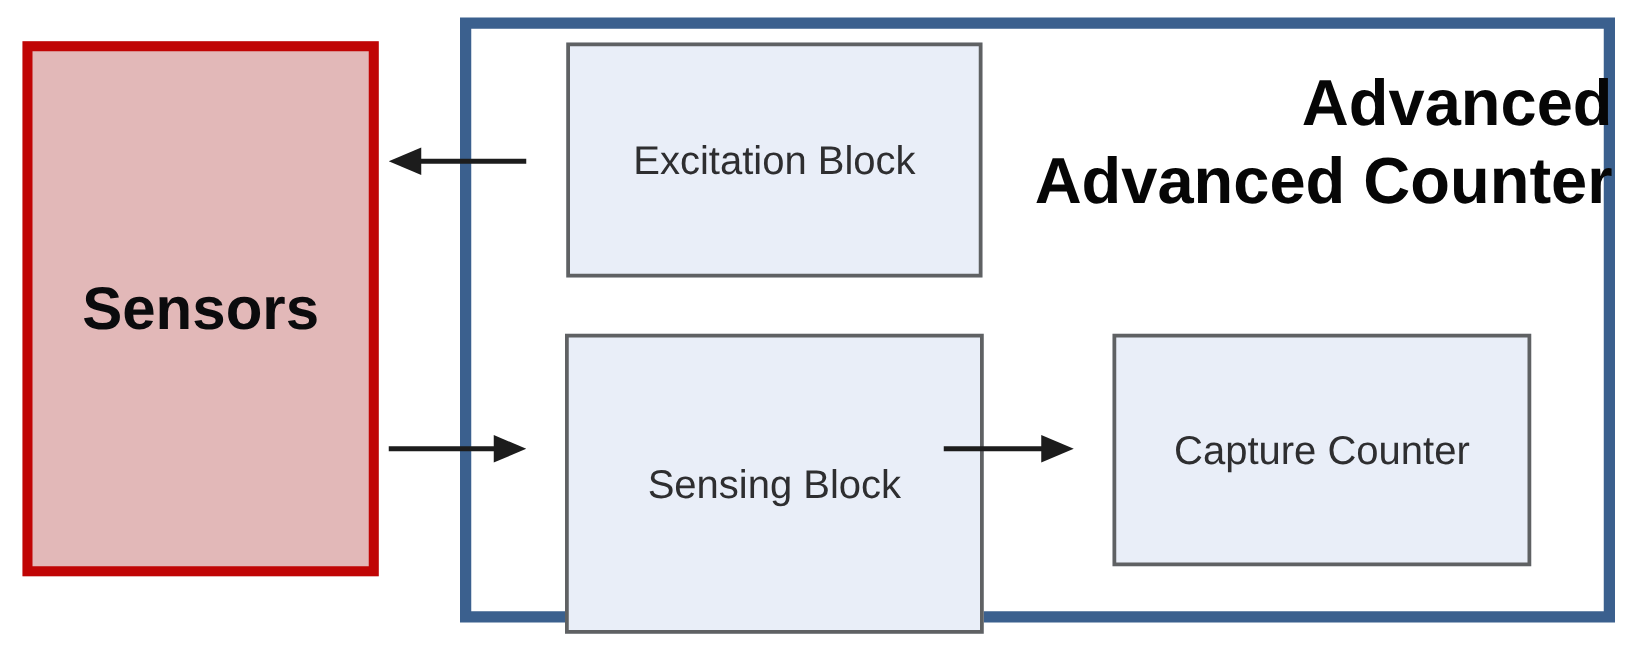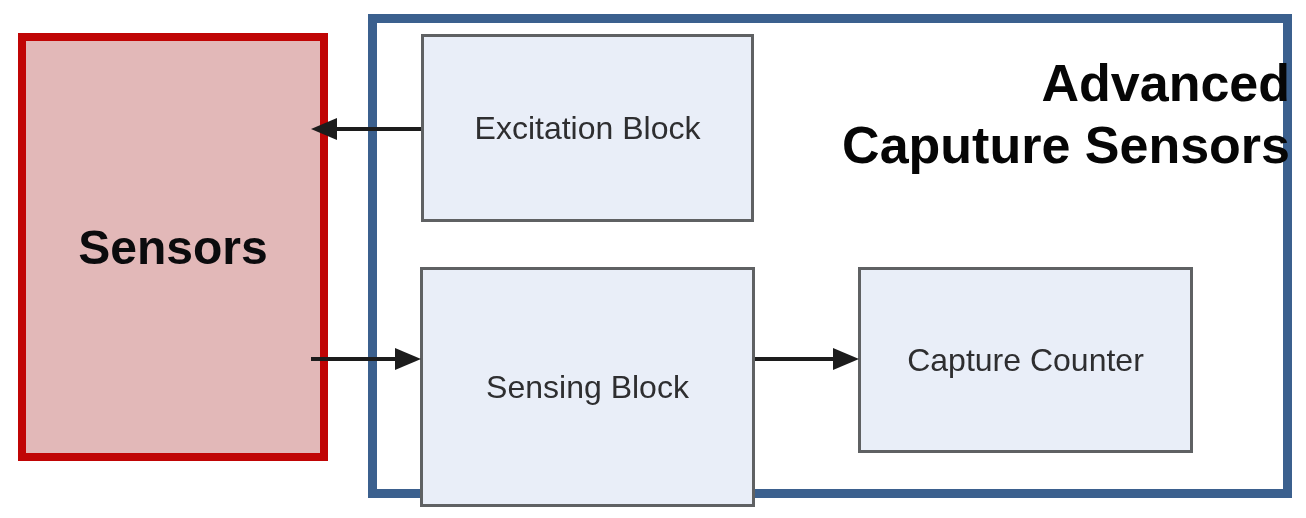--- a/index.html
+++ b/index.html
@@ -15,42 +15,42 @@
   *{margin:0;padding:0;box-sizing:border-box;}
   html,body{background:#ffffff;}
   body{
     font-family:"Liberation Sans", sans-serif;
     width:1306px;height:518px;overflow:hidden;
   }
   .canvas{
     position:relative;width:1306px;height:518px;background:#ffffff;
   }
   .sensors-box{
-    position:absolute;left:18px;top:33px;width:310px;height:428px;
+    position:absolute;left:18px;top:33px;width:285px;height:428px;
     background:var(--sensors-fill);
     border:8px solid var(--sensors-border);
     display:flex;align-items:center;justify-content:center;
   }
   .sensors-label{
     font-size:48px;font-weight:bold;color:#0b0b0d;letter-spacing:0px;
   }
   .container-box{
     position:absolute;left:368px;top:14px;width:924px;height:484px;
     background:#ffffff;
     border:9px solid var(--container-border);
   }
   .container-title{
     position:absolute;left:755px;top:52px;width:535px;
     text-align:right;color:var(--title-color);
     font-size:52px;font-weight:bold;line-height:62px;
   }
   .block{
     position:absolute;background:var(--block-fill);
     border:3px solid var(--block-border);
-    display:flex;align-items:center;justify-content:center;
+    display:flex;align-items:center;justify-content:center;margin-left:32px;
   }
   .block-label{
     font-size:32px;color:var(--label-color);
   }
   .excitation-block{left:421px;top:34px;width:333px;height:188px;}
   .sensing-block{left:420px;top:267px;width:335px;height:240px;}
   .capture-block{left:858px;top:267px;width:335px;height:186px;text-align:right;}
   .arrow{position:absolute;z-index:5;}
   .arrow-line{
     position:absolute;height:4px;background:var(--arrow);top:10px;
@@ -78,21 +78,21 @@
 <div class="canvas">
 
   <div class="sensors-box">
     <span class="sensors-label">Sensors</span>
   </div>
 
   <div class="container-box"></div>
 
   <div class="container-title">
     <div>Advanced</div>
-    <div>Caputure Sensors</div>
+    <div>Advanced Counter</div>
   </div>
 
   <div class="block excitation-block">
     <span class="block-label">Excitation Block</span>
   </div>
 
   <div class="block sensing-block">
     <span class="block-label">Sensing Block</span>
   </div>
 

